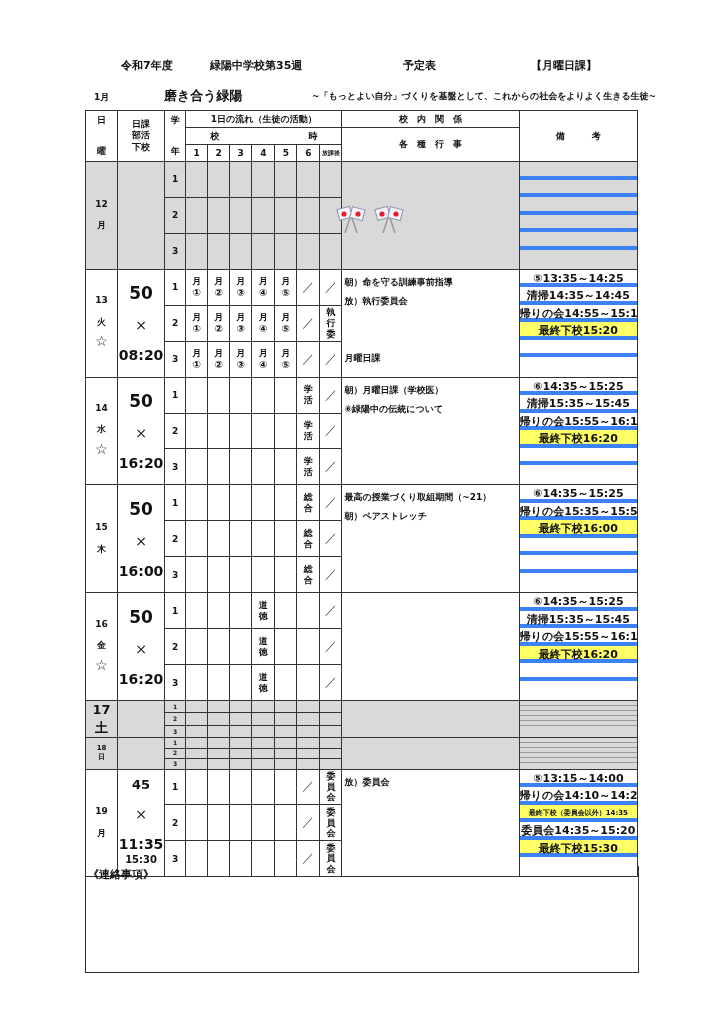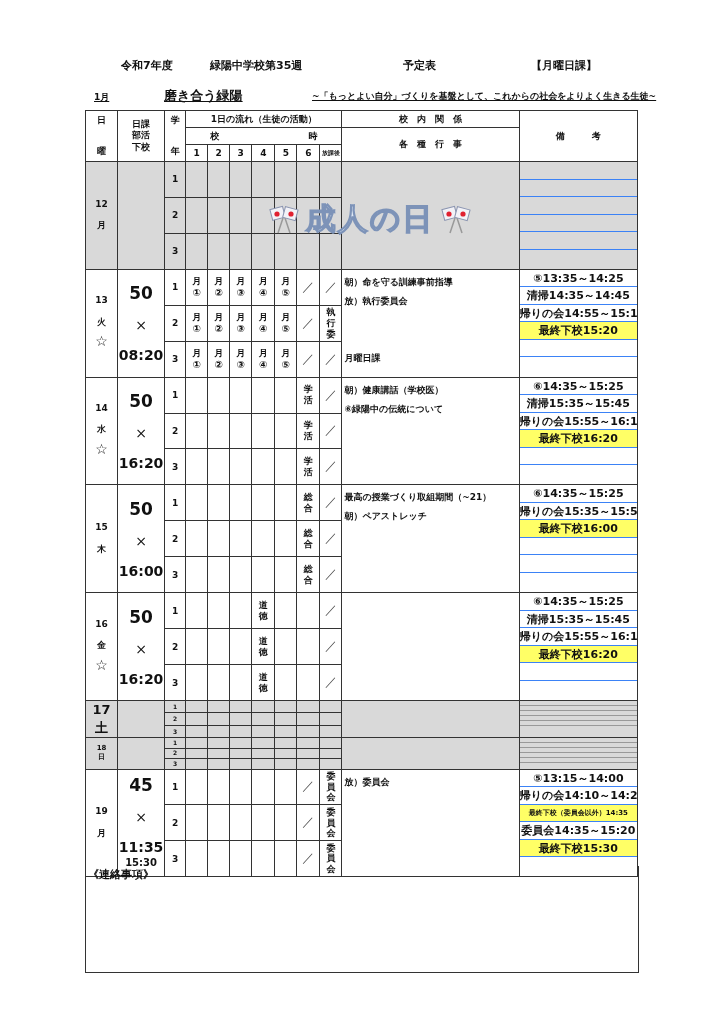--- a/index.html
+++ b/index.html
@@ -1,35 +1,35 @@
 <!DOCTYPE html>
 <html><head>
 <meta charset="utf-8">
 <style>
   html,body{margin:0;padding:0;background:#fff;}
   body{width:724px;height:1024px;position:relative;font-family:"DejaVu Sans","Liberation Sans",sans-serif;color:#111;overflow:hidden;}
   .abs{position:absolute;}
   .hdr-top{top:58px;font-size:11px;font-weight:bold;}
-  .hdr2{top:88px;text-decoration:underline;}
+  .hdr2{top:88px;}
   .motto{font-size:13px;font-weight:bold;}
   .sub{font-size:9px;font-weight:bold;}
   .month{font-size:9px;font-weight:bold;}
   table.sched{position:absolute;left:85px;top:110px;border-collapse:collapse;table-layout:fixed;width:553px;}
   table.sched td{border:1px solid #333;padding:0;text-align:center;vertical-align:middle;font-size:9px;font-weight:bold;overflow:hidden;}
   .gray td.g{background:#d9d9d9;}
   .daycell{font-size:16px;font-weight:bold;line-height:1.5;position:relative;}
   .star{font-size:14px;font-weight:normal;}
   .timecell{font-size:16px;font-weight:bold;position:relative;}
   .grade{font-size:11px;}
   .subj{font-size:9px;line-height:1.2;}
   .circ{font-size:10px;}
   .slash{font-size:12px;font-weight:normal;color:#444;}
   .events{text-align:left!important;vertical-align:top!important;padding:3px 2px!important;font-size:9px;line-height:19px;}
   .notes-cell{vertical-align:top!important;padding:0!important;}
-  .note-line{height:17.5px;border-bottom:1px solid #3b82f6;font-size:11px;line-height:17px;text-align:center;font-weight:bold;box-sizing:border-box;white-space:nowrap;}
+  .note-line{height:17.5px;border-bottom:4px solid #3b82f6;font-size:11px;line-height:17px;text-align:center;font-weight:bold;box-sizing:border-box;white-space:nowrap;}
   .note-line.y{background:#ffff66;}
   .note-line.small{font-size:7px;}
   .note-line:last-child{border-bottom:none;}
   .thin-lines .note-line{height:5px;border-bottom:1px solid #999;}
   .holiday{position:absolute;left:240px;top:196px;width:260px;height:46px;display:flex;align-items:center;justify-content:center;gap:6px;}
   .holiday-text{font-size:30px;font-weight:bold;color:#dfe8f5;-webkit-text-stroke:1.2px #7d93b8;letter-spacing:2px;}
   .flag{width:32px;height:32px;}
   .notes-box{position:absolute;left:85px;top:866px;width:552px;height:106px;border:1px solid #333;border-top:none;}
   .notes-title{position:absolute;left:2px;top:1px;font-size:11px;font-weight:bold;}
 </style>
@@ -240,21 +240,21 @@
         <td class="g"></td>
         <td class="g"></td>
         <td class="g"></td>
         <td class="g"></td>
         <td class="g"></td>
         <td class="g">
           <div class="subj">学<br>活</div>
         </td>
         <td class="g"><span class="slash">／</span></td>
         <td rowspan="3" class="events g">
-          <div style="min-height:19px">朝）健康講話（学校医）</div>
+          <div style="min-height:19px">朝）月曜日課（学校医）</div>
           <div style="min-height:19px">⑥緑陽中の伝統について</div>
         </td>
         <td rowspan="3" class="notes-cell g" style="height:106.80000000000001px">
           <div class="note-line">⑥14:35～15:25</div>
           <div class="note-line">清掃15:35～15:45</div>
           <div class="note-line">帰りの会15:55～16:10</div>
           <div class="note-line y">最終下校16:20</div>
           <div class="note-line"></div>
           <div class="note-line"></div>
         </td>
@@ -480,21 +480,21 @@
         <td class="g"></td>
         <td class="g"></td>
         <td class="g"></td>
       </tr>
       <tr class="" style="height:35.6px">
         <td rowspan="3" class="daycell g">
           <div>19</div>
           <div style="margin-top:8px">月</div>
         </td>
         <td rowspan="3" class="timecell g">
-          <div style="font-size:17px">45</div>
+          <div style="font-size:13px">45</div>
           <div style="margin:14px 0;font-size:14px;font-weight:normal">×</div>
           <div style="font-size:14px;line-height:16px">11:35</div>
           <div style="font-size:10px;line-height:16px">15:30</div>
         </td>
         <td class="grade g">1</td>
         <td class="g"></td>
         <td class="g"></td>
         <td class="g"></td>
         <td class="g"></td>
         <td class="g"></td>
@@ -543,21 +543,20 @@
 
 <div class="holiday">
   <svg class="flag" viewBox="0 0 32 32">
     <line x1="10" y1="30" x2="18" y2="6" stroke="#999" stroke-width="1.5"></line>
     <line x1="22" y1="30" x2="14" y2="6" stroke="#999" stroke-width="1.5"></line>
     <rect x="3" y="5" width="13" height="11" fill="#f2f2f7" stroke="#8a94b0" transform="rotate(-15 9 10)"></rect>
     <rect x="16" y="5" width="13" height="11" fill="#f2f2f7" stroke="#8a94b0" transform="rotate(15 22 10)"></rect>
     <circle cx="9" cy="11" r="2.6" fill="#e02030"></circle>
     <circle cx="23" cy="11" r="2.6" fill="#e02030"></circle>
   </svg>
-  <span class="holiday-text">成人の日</span>
   <svg class="flag" viewBox="0 0 32 32">
     <line x1="10" y1="30" x2="18" y2="6" stroke="#999" stroke-width="1.5"></line>
     <line x1="22" y1="30" x2="14" y2="6" stroke="#999" stroke-width="1.5"></line>
     <rect x="3" y="5" width="13" height="11" fill="#f2f2f7" stroke="#8a94b0" transform="rotate(-15 9 10)"></rect>
     <rect x="16" y="5" width="13" height="11" fill="#f2f2f7" stroke="#8a94b0" transform="rotate(15 22 10)"></rect>
     <circle cx="9" cy="11" r="2.6" fill="#e02030"></circle>
     <circle cx="23" cy="11" r="2.6" fill="#e02030"></circle>
   </svg>
 </div>
 

